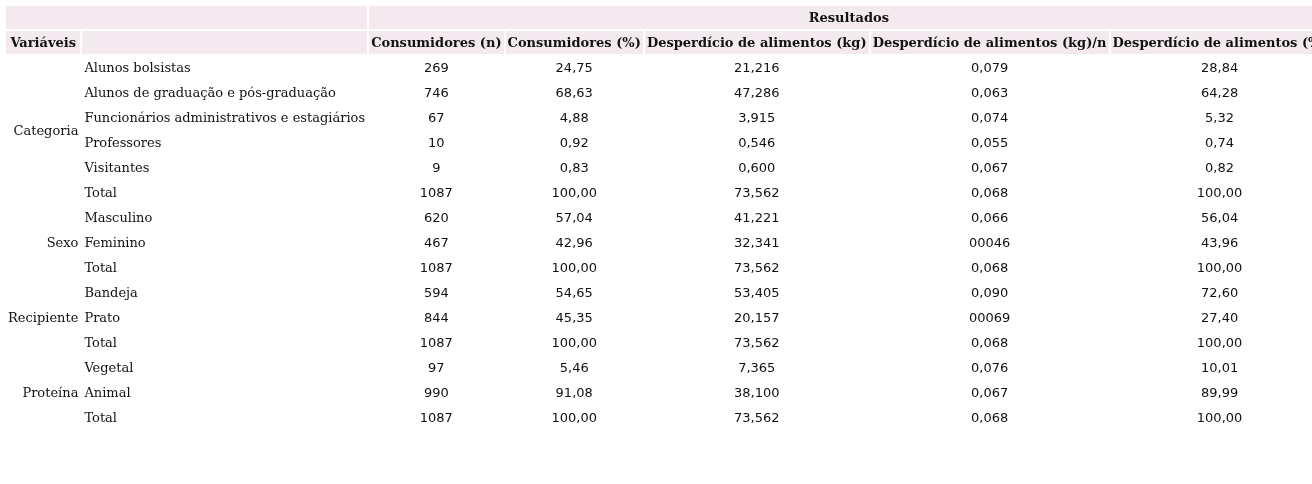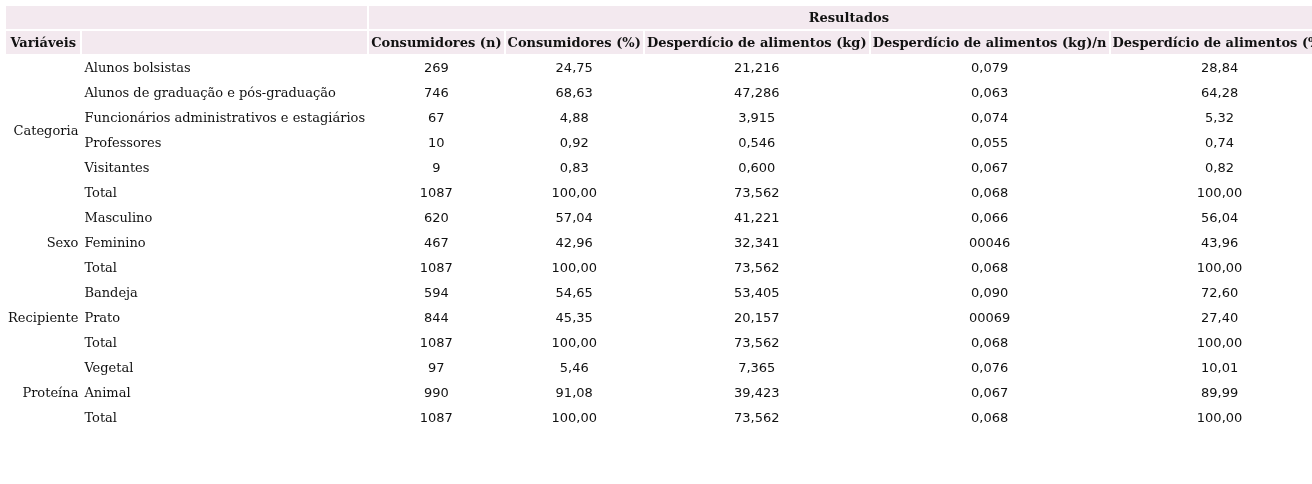--- a/index.html
+++ b/index.html
@@ -185,21 +185,21 @@
         <td class="num">97</td>
         <td class="num">5,46</td>
         <td class="num">7,365</td>
         <td class="num">0,076</td>
         <td class="num">10,01</td>
       </tr>
       <tr>
         <td class="sub-cell">Animal</td>
         <td class="num">990</td>
         <td class="num">91,08</td>
-        <td class="num">39,423</td>
+        <td class="num">38,100</td>
         <td class="num">0,067</td>
         <td class="num">89,99</td>
       </tr>
       <tr>
         <td class="sub-cell">Total</td>
         <td class="num">1087</td>
         <td class="num">100,00</td>
         <td class="num">73,562</td>
         <td class="num">0,068</td>
         <td class="num">100,00</td>

